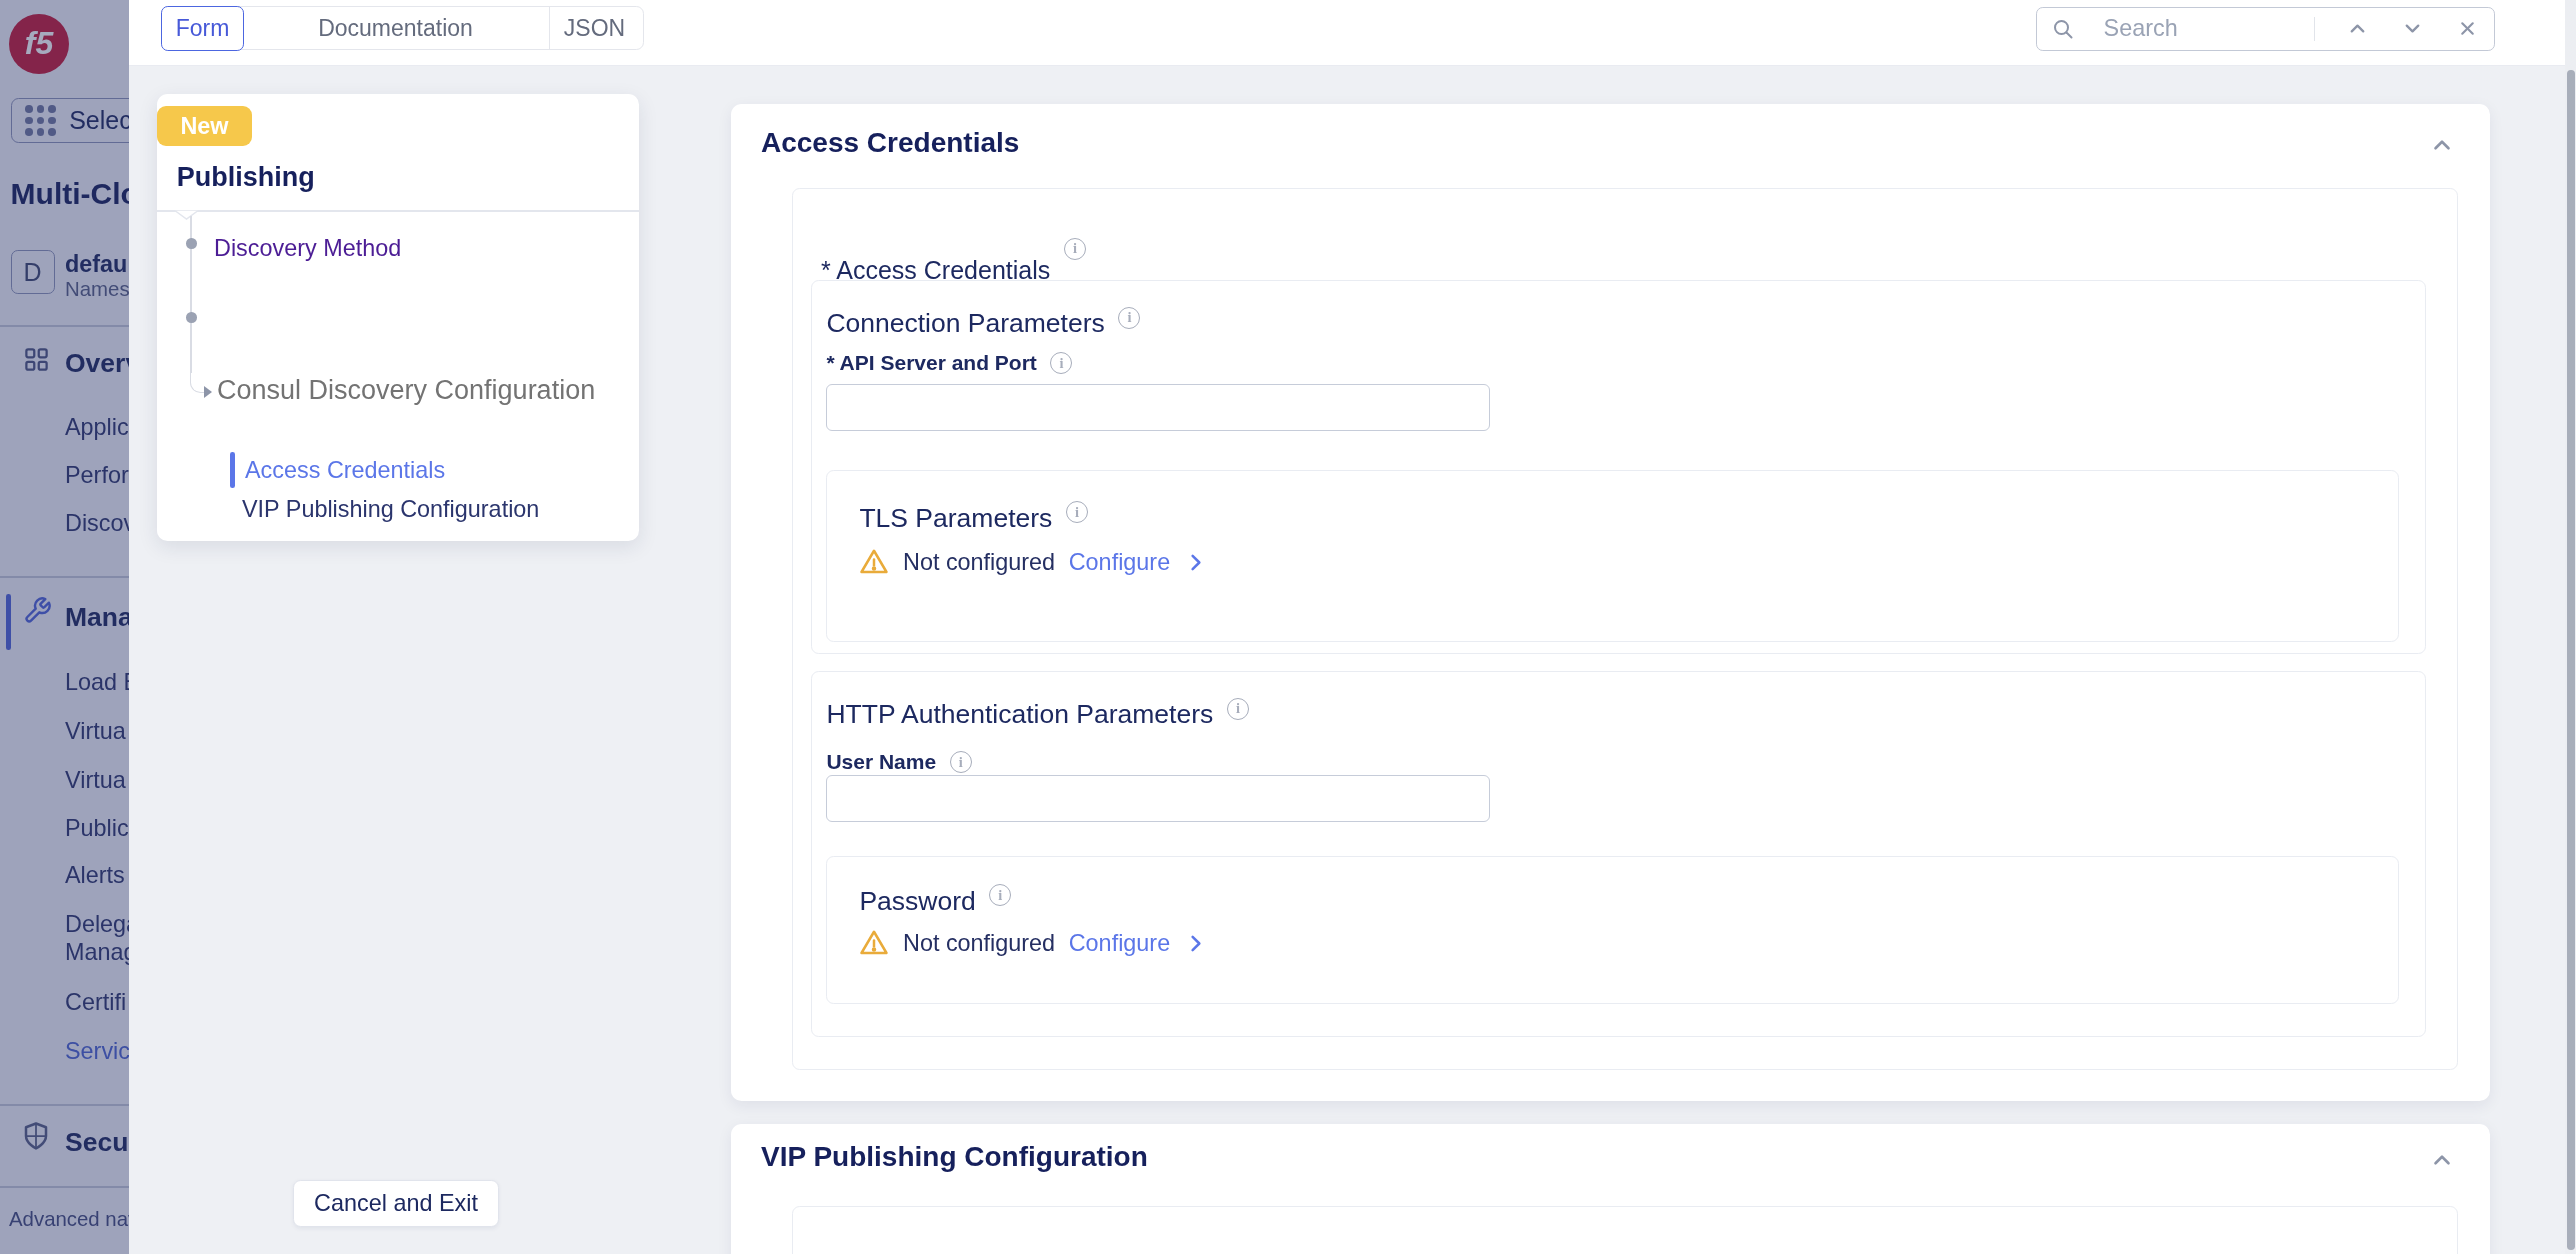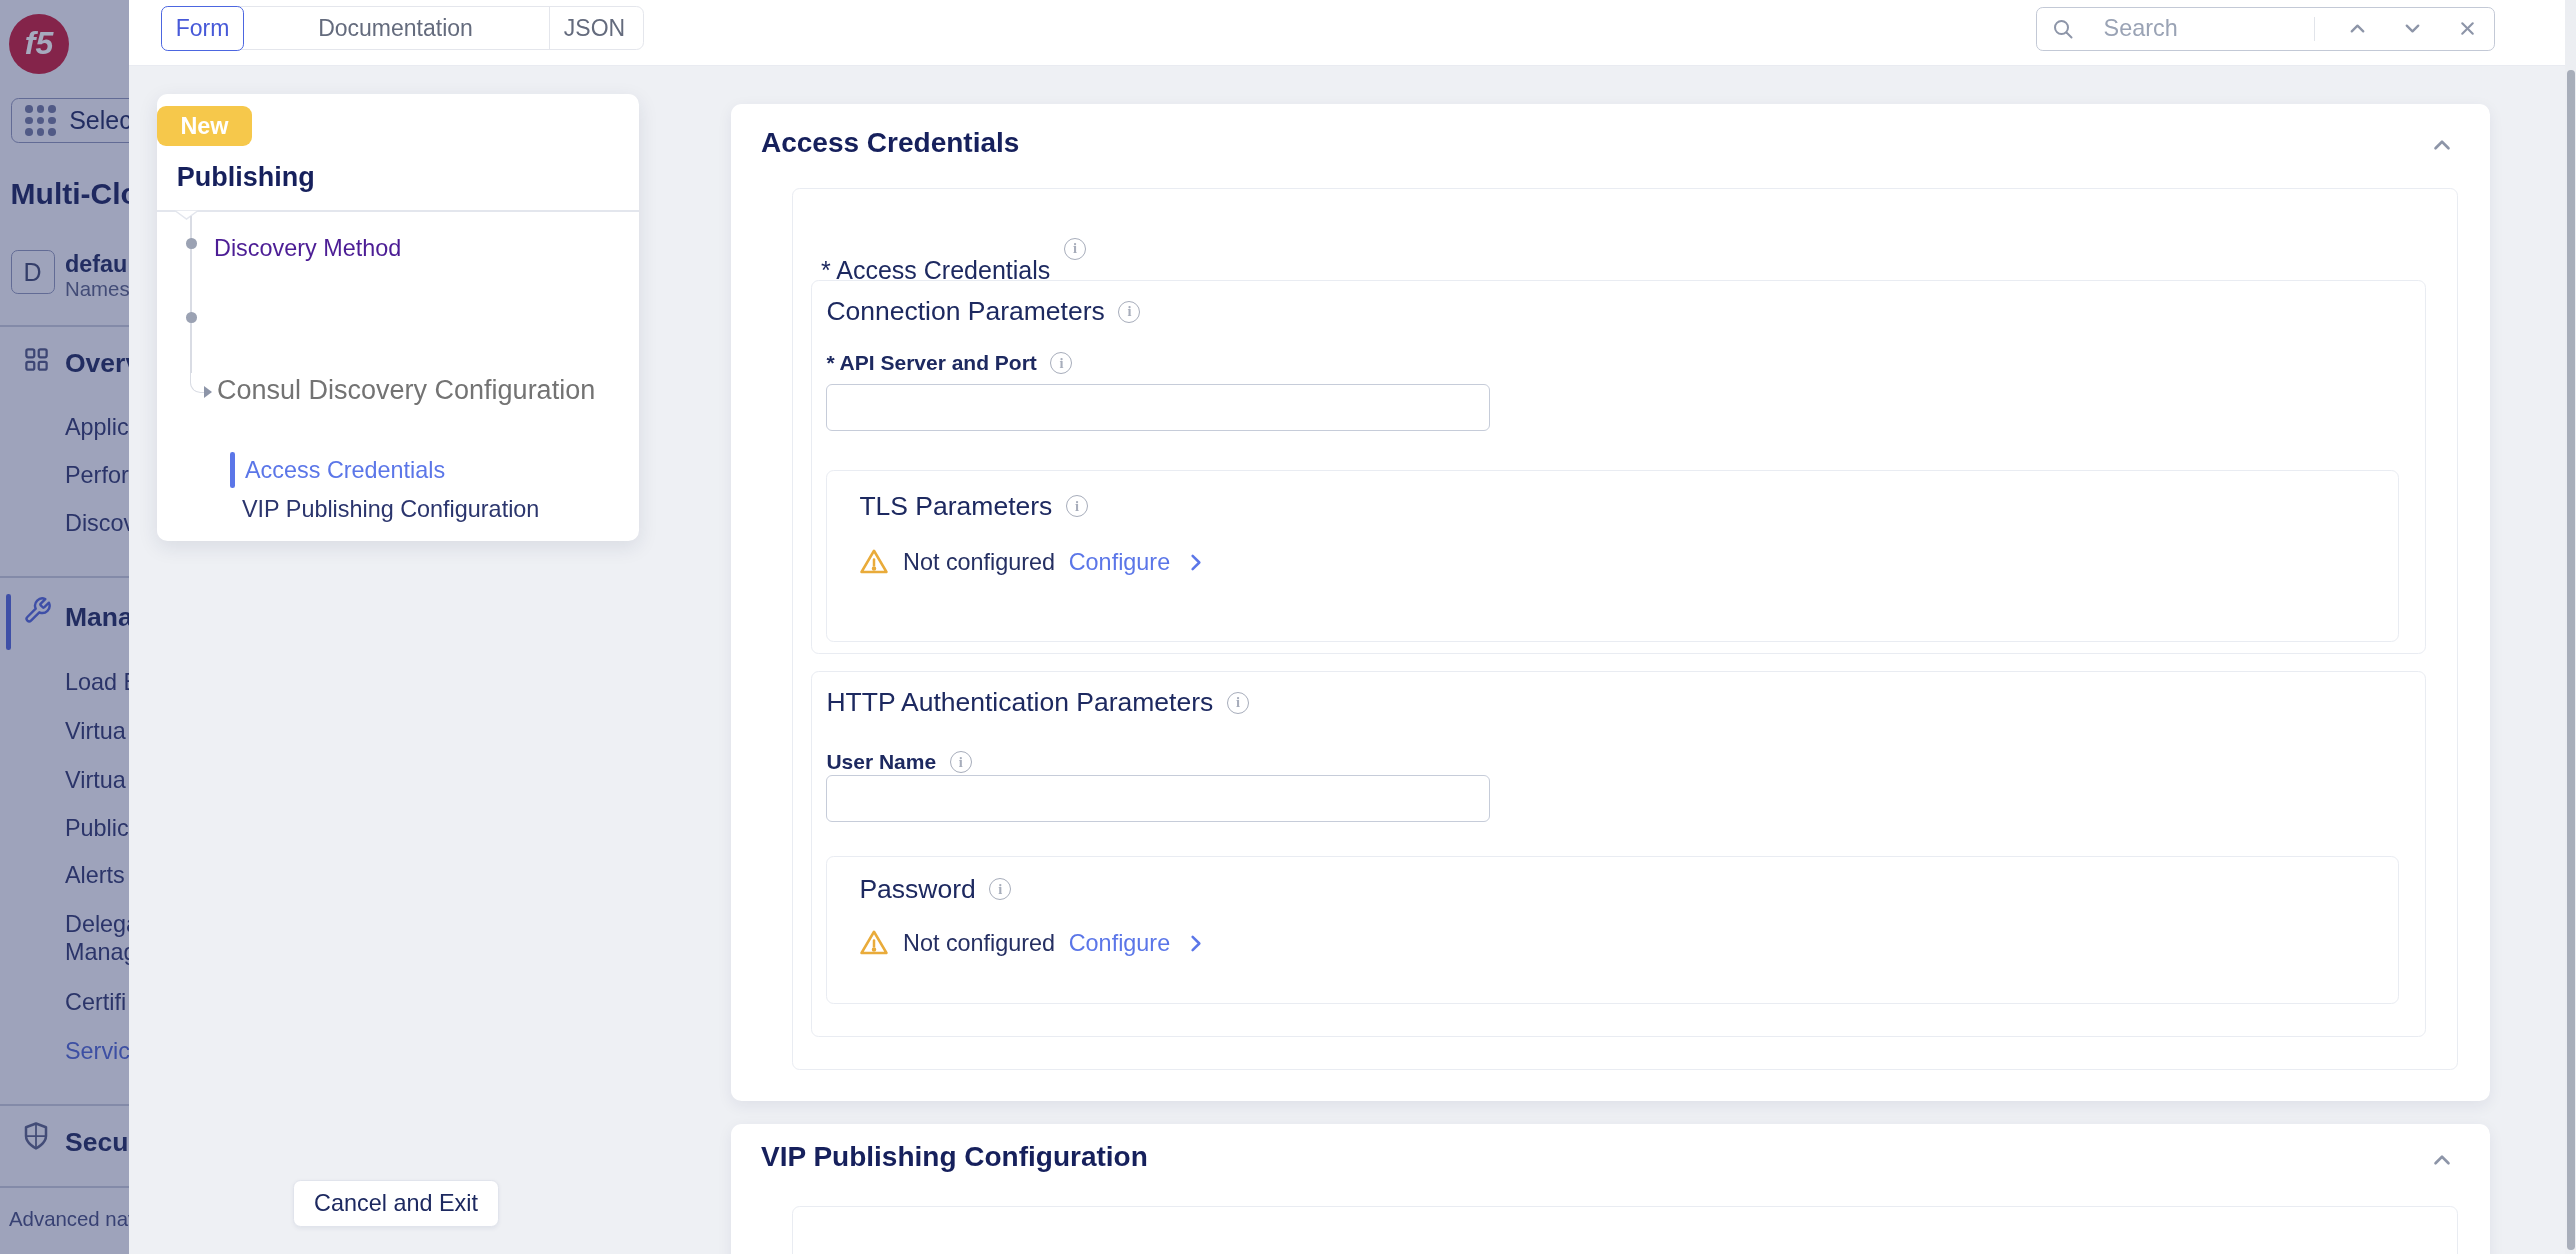--- a/index.html
+++ b/index.html
@@ -75,21 +75,21 @@
   
   .card{background:#fff;border-radius:10.6px;box-shadow:0 4.5px 15px rgba(25,35,80,.07);}
   #card-access{left:731px;top:104px;width:1759px;height:997px;}
   #card-vip{left:731px;top:1124px;width:1759px;height:197px;}
   .card-title{position:absolute;left:30px;font-size:28px;font-weight:bold;color:#16205c;}
   .collapse{position:absolute;right:33px;width:30px;height:30px;display:flex;align-items:center;justify-content:center;}
   .section{position:absolute;left:61px;border:1.5px solid #e9ecf2;border-radius:7.6px;box-sizing:border-box;}
   .lblrow{position:absolute;display:flex;align-items:center;gap:13.6px;}
   .sec-label{font-size:25px;color:#1d2960;margin-top:44px;}
   .box{position:absolute;border:1.5px solid #e9ecf2;border-radius:7.6px;box-sizing:border-box;background:#fff;}
-  .box-h{font-size:26.5px;color:#1d2960;}
+  .box-h{font-size:26.5px;color:#1d2960;margin-top:12px;}
   .fld-label{font-size:21px;font-weight:bold;color:#1d2960;}
   .tb{position:absolute;height:47px;border:1.5px solid #c6ccd9;border-radius:6px;background:#fff;font-size:23px;
       color:#1d2960;padding:0 12px;box-sizing:border-box;outline:none;}
   .warnrow{position:absolute;display:flex;align-items:center;gap:13.6px;}
   .status-txt{font-size:23.4px;color:#252f62;}
   .cfg-link{font-size:23.4px;color:#5b76e8;}
   .info{display:inline-flex;width:22px;height:22px;border:1.5px solid #a7adbb;border-radius:50%;color:#a7adbb;
         align-items:center;justify-content:center;font-size:14.4px;font-weight:bold;box-sizing:border-box;
         font-family:"Liberation Serif","DejaVu Serif",serif;}
 

